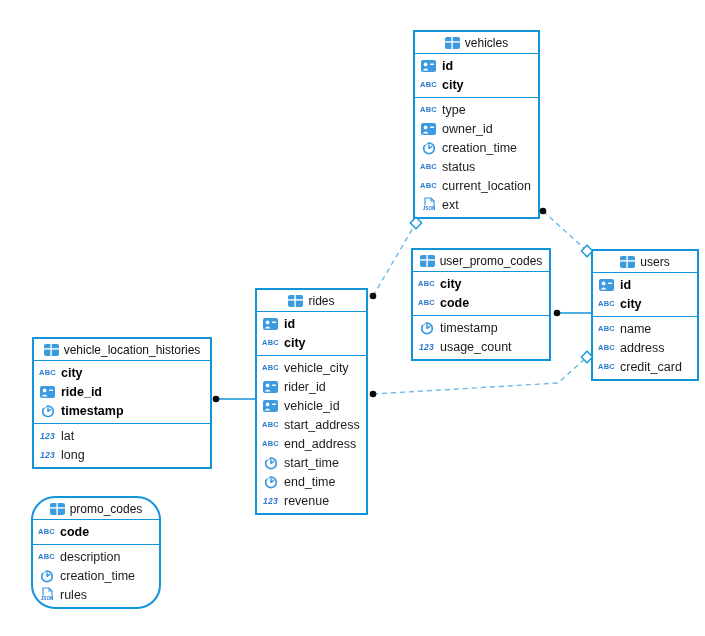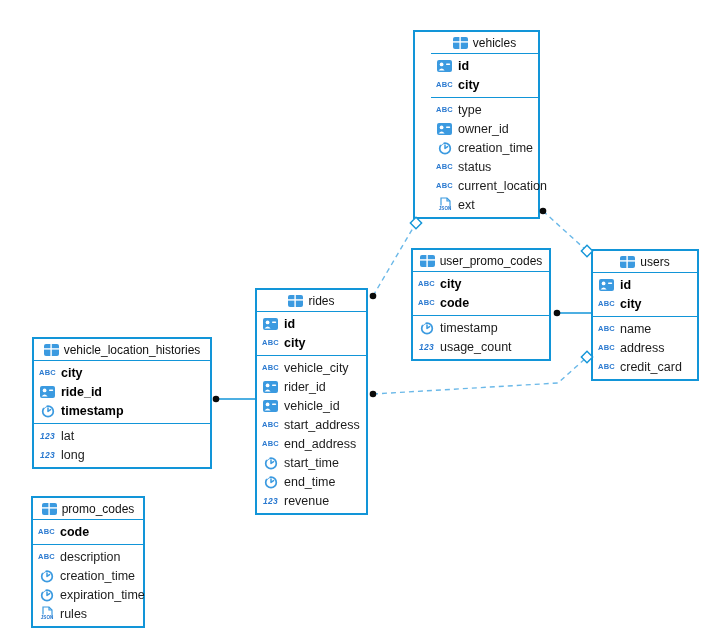--- a/index.html
+++ b/index.html
@@ -33,21 +33,21 @@
   .icon{display:inline-flex;align-items:flex-end;justify-content:center;width:17px;flex:0 0 17px;}
   .abc{font-size:7.5px;font-weight:700;color:var(--icon-text);letter-spacing:.2px;}
   .num{font-size:8.5px;font-weight:600;color:var(--icon-text);letter-spacing:.2px;font-style:italic;}
   #wires{position:absolute;left:0;top:0;z-index:2;pointer-events:none;}
   #wires path{pointer-events:stroke;}
 </style>
 </head>
 <body>
 
 <div id="canvas">
-    <div class="tbl" style="left: 413px; top: 30px; width: 127px; padding-left: 16px;">
+    <div class="tbl" style="left: 413px; top: 30px; width: 127px;">
       <div class="hdr">
         <span class="icon" style="width: 15px; flex: 0 0 15px;">
           <svg width="15" height="12" viewBox="0 0 15 12">
             <rect x="0" y="0" width="15" height="12" rx="2" fill="#3b9ae0"></rect>
             <rect x="0" y="4.2" width="15" height="1.4" fill="#fff"></rect>
             <rect x="6.4" y="0" width="1.4" height="12" fill="#fff"></rect>
           </svg>
         </span>
         <span class="ttl">vehicles</span>
       </div>
@@ -365,21 +365,21 @@
           <span class="lbl">lat</span>
         </div>
         <div class="row">
           <span class="icon">
             <span class="num">123</span>
           </span>
           <span class="lbl">long</span>
         </div>
       </div>
     </div>
-    <div class="tbl" style="left: 31px; top: 496px; width: 114px;">
+    <div class="tbl" style="left: 31px; top: 496px; width: 130px; border-radius: 24px;">
       <div class="hdr">
         <span class="icon" style="width: 15px; flex: 0 0 15px;">
           <svg width="15" height="12" viewBox="0 0 15 12">
             <rect x="0" y="0" width="15" height="12" rx="2" fill="#3b9ae0"></rect>
             <rect x="0" y="4.2" width="15" height="1.4" fill="#fff"></rect>
             <rect x="6.4" y="0" width="1.4" height="12" fill="#fff"></rect>
           </svg>
         </span>
         <span class="ttl">promo_codes</span>
       </div>
@@ -400,30 +400,20 @@
         </div>
         <div class="row">
           <span class="icon">
             <svg width="14" height="14" viewBox="0 0 14 14">
               <circle cx="7" cy="7.4" r="5.3" fill="none" stroke="#3b9ae0" stroke-width="1.7"></circle>
               <path d="M7 7.4 L7 3.9 M7 7.4 L9.6 5.6" fill="none" stroke="#3b9ae0" stroke-width="1.5" stroke-linecap="round"></path>
               <path d="M2.2 3.4 L5.2 1.2" stroke="#fff" stroke-width="2.2"></path>
             </svg>
           </span>
           <span class="lbl">creation_time</span>
-        </div>
-        <div class="row">
-          <span class="icon">
-            <svg width="14" height="14" viewBox="0 0 14 14">
-              <circle cx="7" cy="7.4" r="5.3" fill="none" stroke="#3b9ae0" stroke-width="1.7"></circle>
-              <path d="M7 7.4 L7 3.9 M7 7.4 L9.6 5.6" fill="none" stroke="#3b9ae0" stroke-width="1.5" stroke-linecap="round"></path>
-              <path d="M2.2 3.4 L5.2 1.2" stroke="#fff" stroke-width="2.2"></path>
-            </svg>
-          </span>
-          <span class="lbl">expiration_time</span>
         </div>
         <div class="row">
           <span class="icon">
             <svg width="14" height="15" viewBox="0 0 14 15">
               <path d="M3 1 h6 l3 3 v8 h-9 z" fill="none" stroke="#3b9ae0" stroke-width="1.2"></path>
               <path d="M9 1 v3 h3" fill="none" stroke="#3b9ae0" stroke-width="1.2"></path>
               <rect x="0.5" y="8.5" width="11" height="5.5" rx="1" fill="#fff"></rect>
               <text x="0.8" y="13.2" font-size="4.6" font-weight="700" fill="#2b7ad0" font-family="&quot;Liberation Sans&quot;,sans-serif">JSON</text>
             </svg>
           </span>

